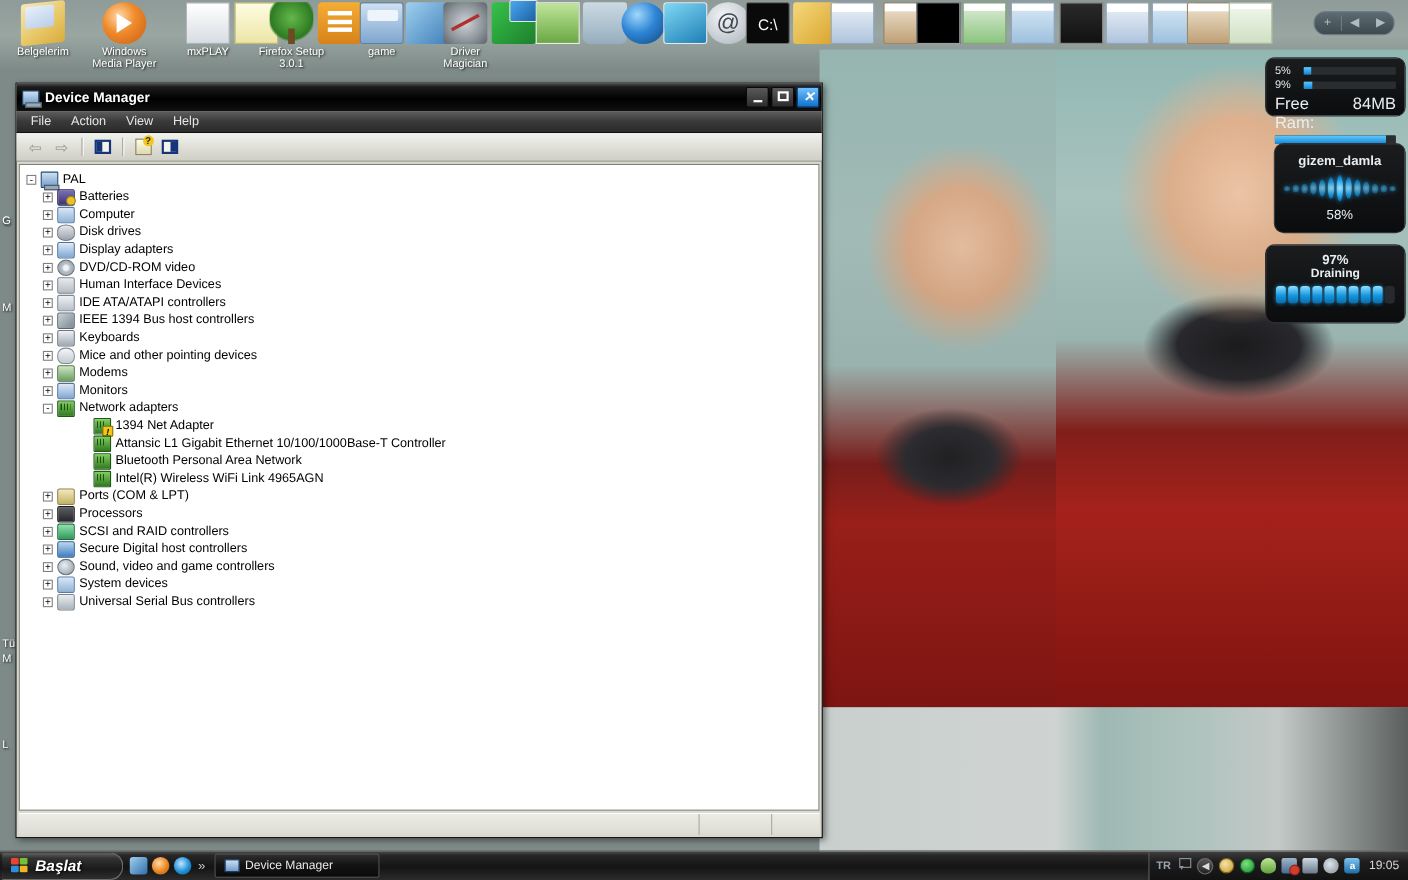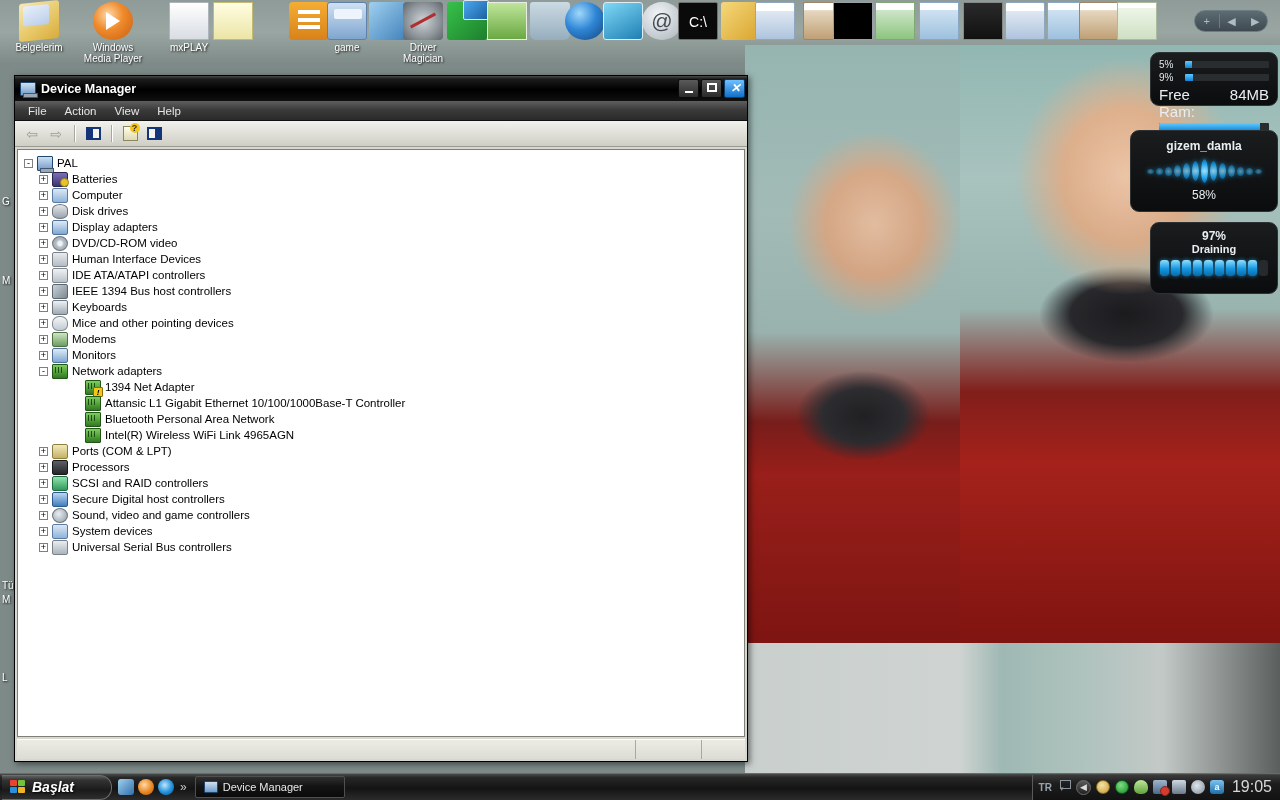--- a/index.html
+++ b/index.html
@@ -135,21 +135,21 @@
   }
   .g-res { top: 52px; width: 128px; height: 54px; }
   .g-cpu-row { display:flex; align-items:center; gap:6px; height:11px; margin-bottom:2px; }
   .g-cpu-row .lbl { font-size: 10px; width: 20px; color:#dfe6ea; }
   .g-bar-track { flex:1; height:7px; background:#2a2d30; border-radius:1px; position:relative; overflow:hidden; }
   .g-bar-fill { position:absolute; left:0; top:0; bottom:0; background:linear-gradient(to bottom,#5ec8ff,#1183d6); }
   .g-ram-row { display:flex; justify-content:flex-start; font-size:15px; margin-top:3px; }
   .g-ram-track { height:8px; margin-top:3px; background:#2a2d30; border-radius:1px; overflow:hidden; }
   .g-ram-fill { height:100%; background:linear-gradient(to bottom,#63cdff,#1183d6); }
 
-  .g-audio { top: 130px; width: 148px; height: 82px; text-align:center; }
+  .g-audio { top: 130px; width: 120px; height: 82px; text-align:center; }
   .g-audio .title { font-size: 12px; font-weight: bold; margin: 2px 0 5px; }
   .g-viz { height: 26px; display:flex; align-items:center; justify-content:center; gap:2px; }
   .g-viz i {
     display:block; width:7px; border-radius:50%;
     background: radial-gradient(circle,#9fe4ff 0%,#1aa0e8 60%,#0a5f9a 100%);
     box-shadow: 0 0 5px rgba(40,170,240,.85);
   }
   .g-audio .pct { font-size: 12px; margin-top: 4px; }
 
   .g-batt { top: 222px; width: 128px; height: 72px; text-align:center; }
@@ -359,21 +359,21 @@
   .tic-at { background: radial-gradient(circle at 40% 35%,#7fe07f,#138a2c); border:1px solid #0b5d1e; }
   .tic-user { background: linear-gradient(to bottom,#bfe89a,#5fa03c); border-radius:50% 50% 40% 40%; }
   .tic-net { background: linear-gradient(to bottom,#9fb6cc,#4a6a8c); border-radius:2px; }
   .tic-net::after { content:""; position:absolute; right:-3px; bottom:-2px; width:8px;height:8px;
                     background:#d23c2c; border-radius:50%; border:1px solid #8a231a; }
   .tic-wifi { background: linear-gradient(to bottom,#cfd9e2,#6a7a8a); border-radius:2px; }
   .tic-vol { background: radial-gradient(circle at 42% 40%,#dfe6ec,#7e8a96); }
   .tic-a { background: linear-gradient(to bottom,#7fc4f0,#1c6ea8); border-radius:3px; }
   .tic-a::after { content:"a"; position:absolute; inset:0; color:#fff; font-size:9px;
                   line-height:14px; text-align:center; font-weight:bold; }
-  #clock { color:#d8d8d8; font-size:16px; padding-left:3px; }
+  #clock { color:#d8d8d8; font-size:11px; padding-left:3px; }
 </style>
 </head>
 <body>
 
 <div id="desktop">
   <div class="wall-photo photo-a"></div>
   <div class="wall-photo photo-b"></div>
   <div class="wall-lower"></div>
 </div>
 
@@ -386,20 +386,25 @@
       <span class="glyph ic-wmp"></span>
       <span class="cap">Windows</span>
       <span class="cap">Media Player</span>
     </div>
     <div class="dicon" style="left: 152px;">
       <span class="glyph ic-paper"></span>
       <span class="cap">mxPLAY</span>
     </div>
     <div class="dicon" style="left: 196px;">
       <span class="glyph ic-note"></span>
+    </div>
+    <div class="dicon" style="left: 228px;">
+      <span class="glyph ic-tree"></span>
+      <span class="cap">Firefox Setup</span>
+      <span class="cap">3.0.1</span>
     </div>
     <div class="dicon" style="left: 272px;">
       <span class="glyph ic-ff"></span>
     </div>
     <div class="dicon" style="left: 310px;">
       <span class="glyph ic-mail"></span>
       <span class="cap">game</span>
     </div>
     <div class="dicon" style="left: 352px;">
       <span class="glyph ic-tools"></span>

